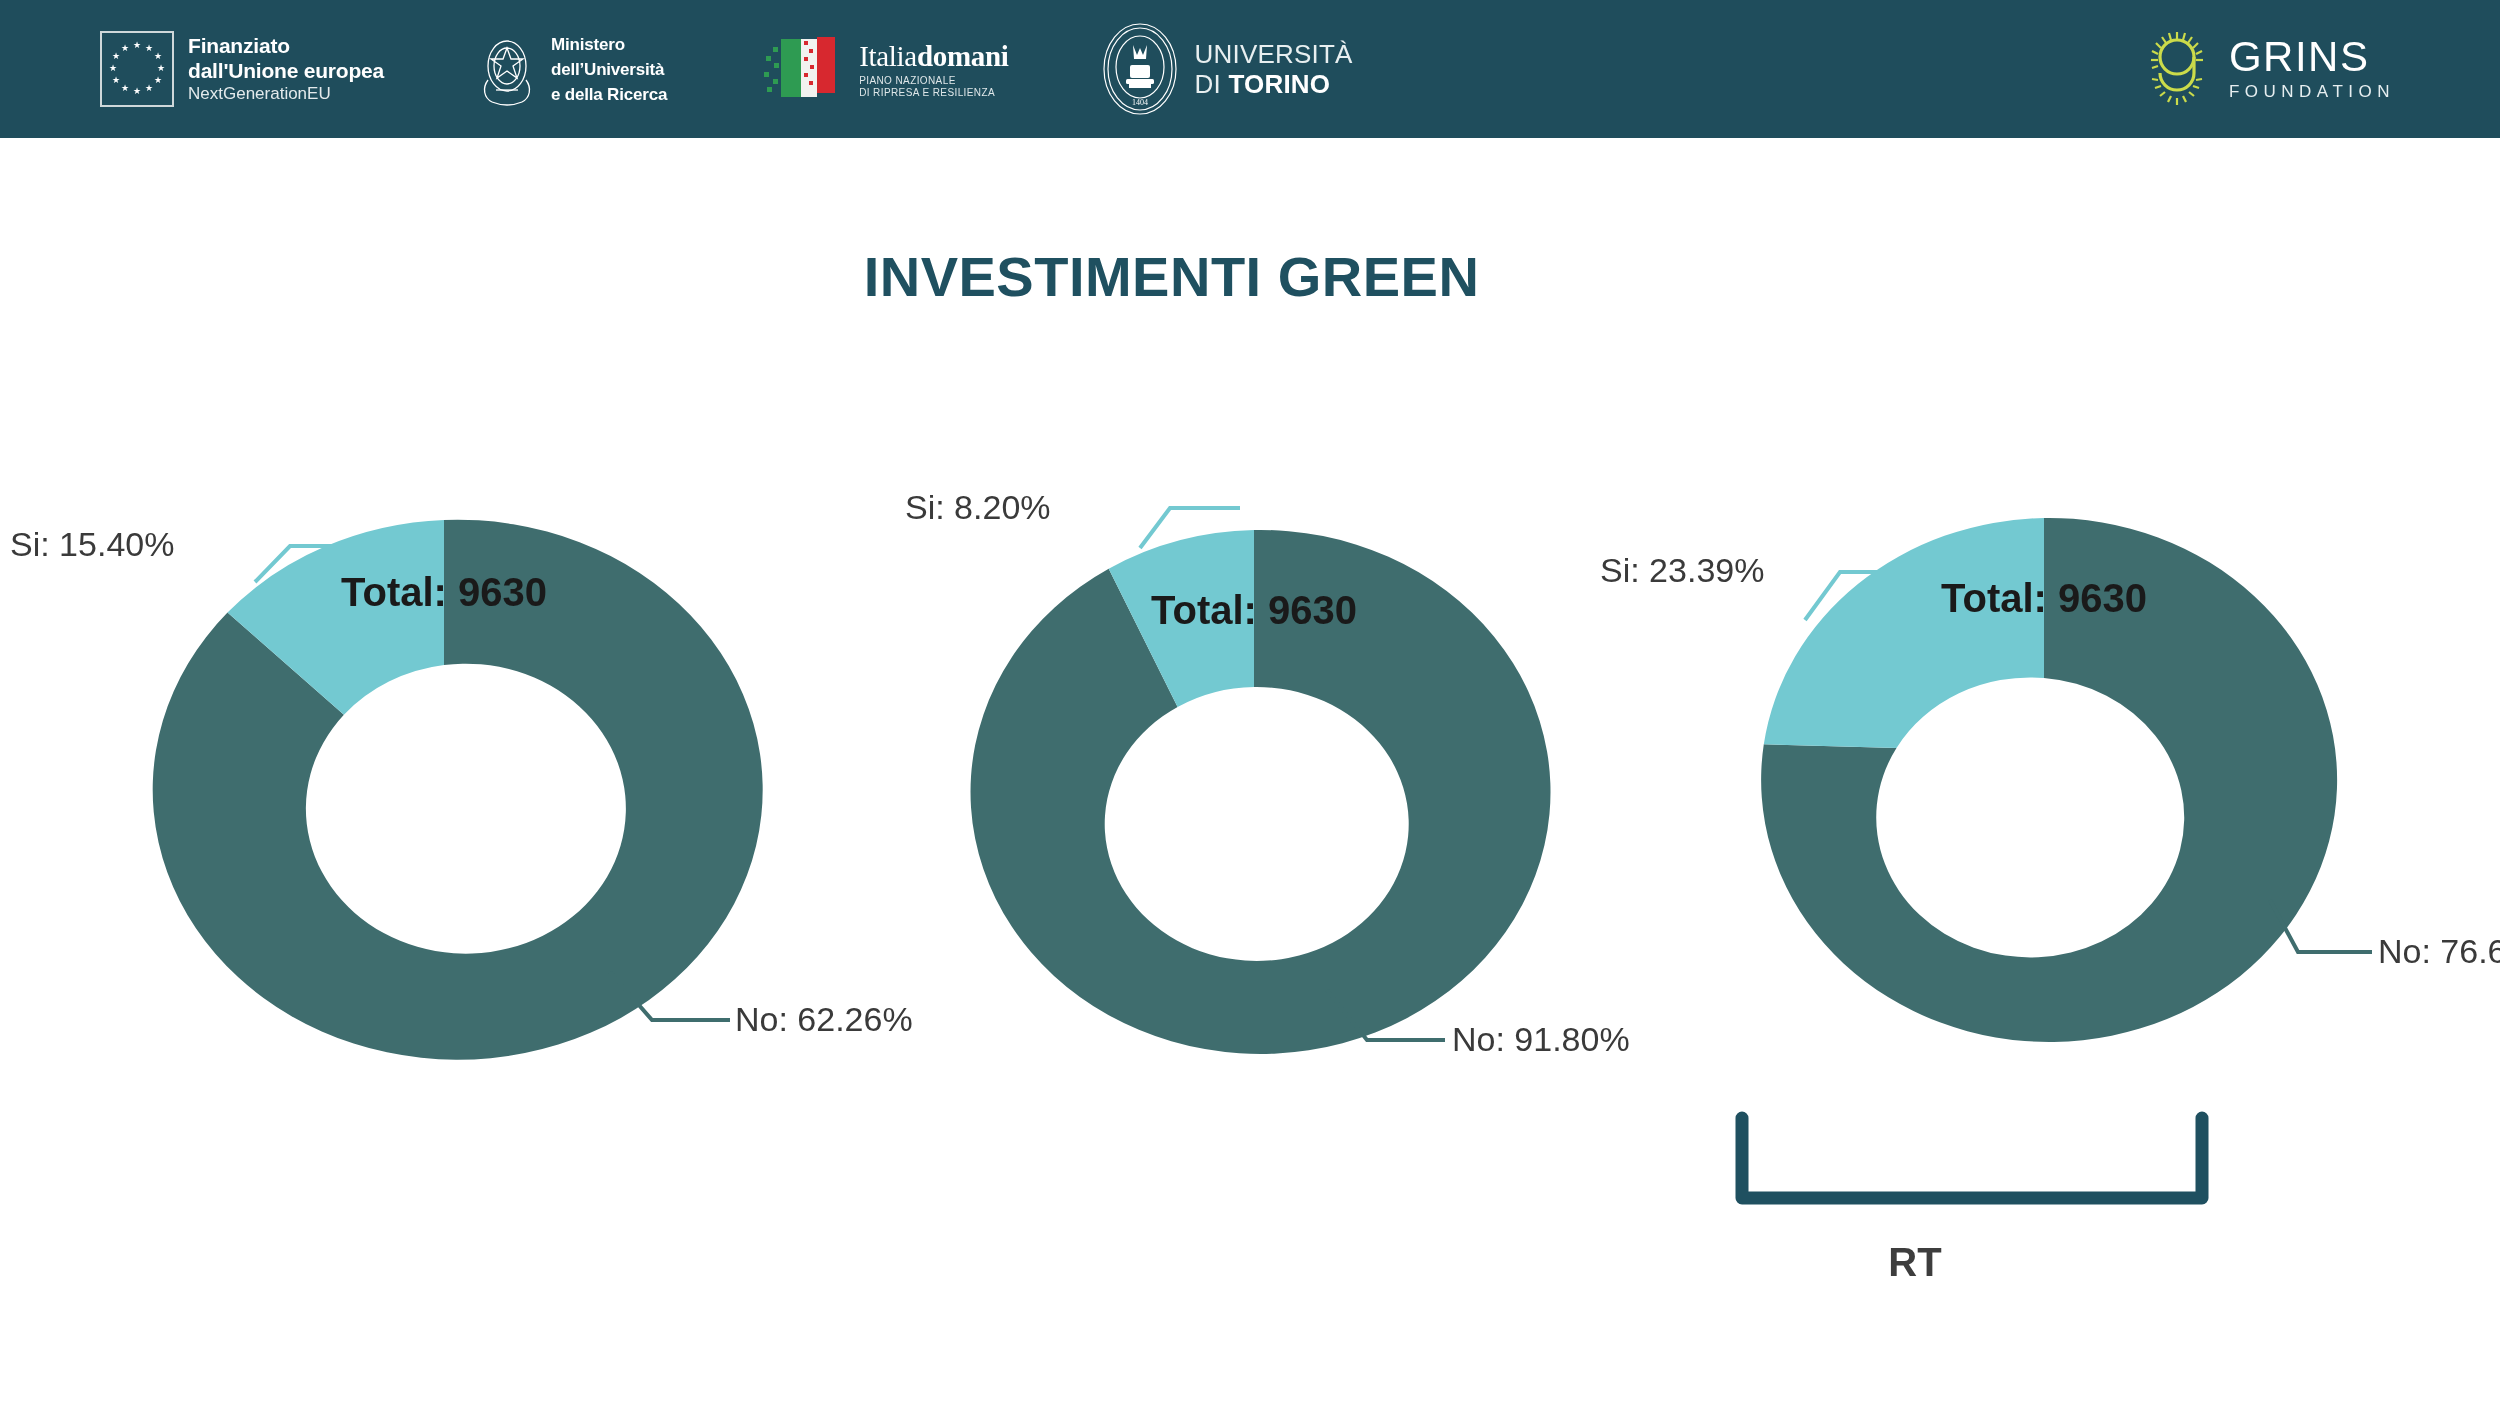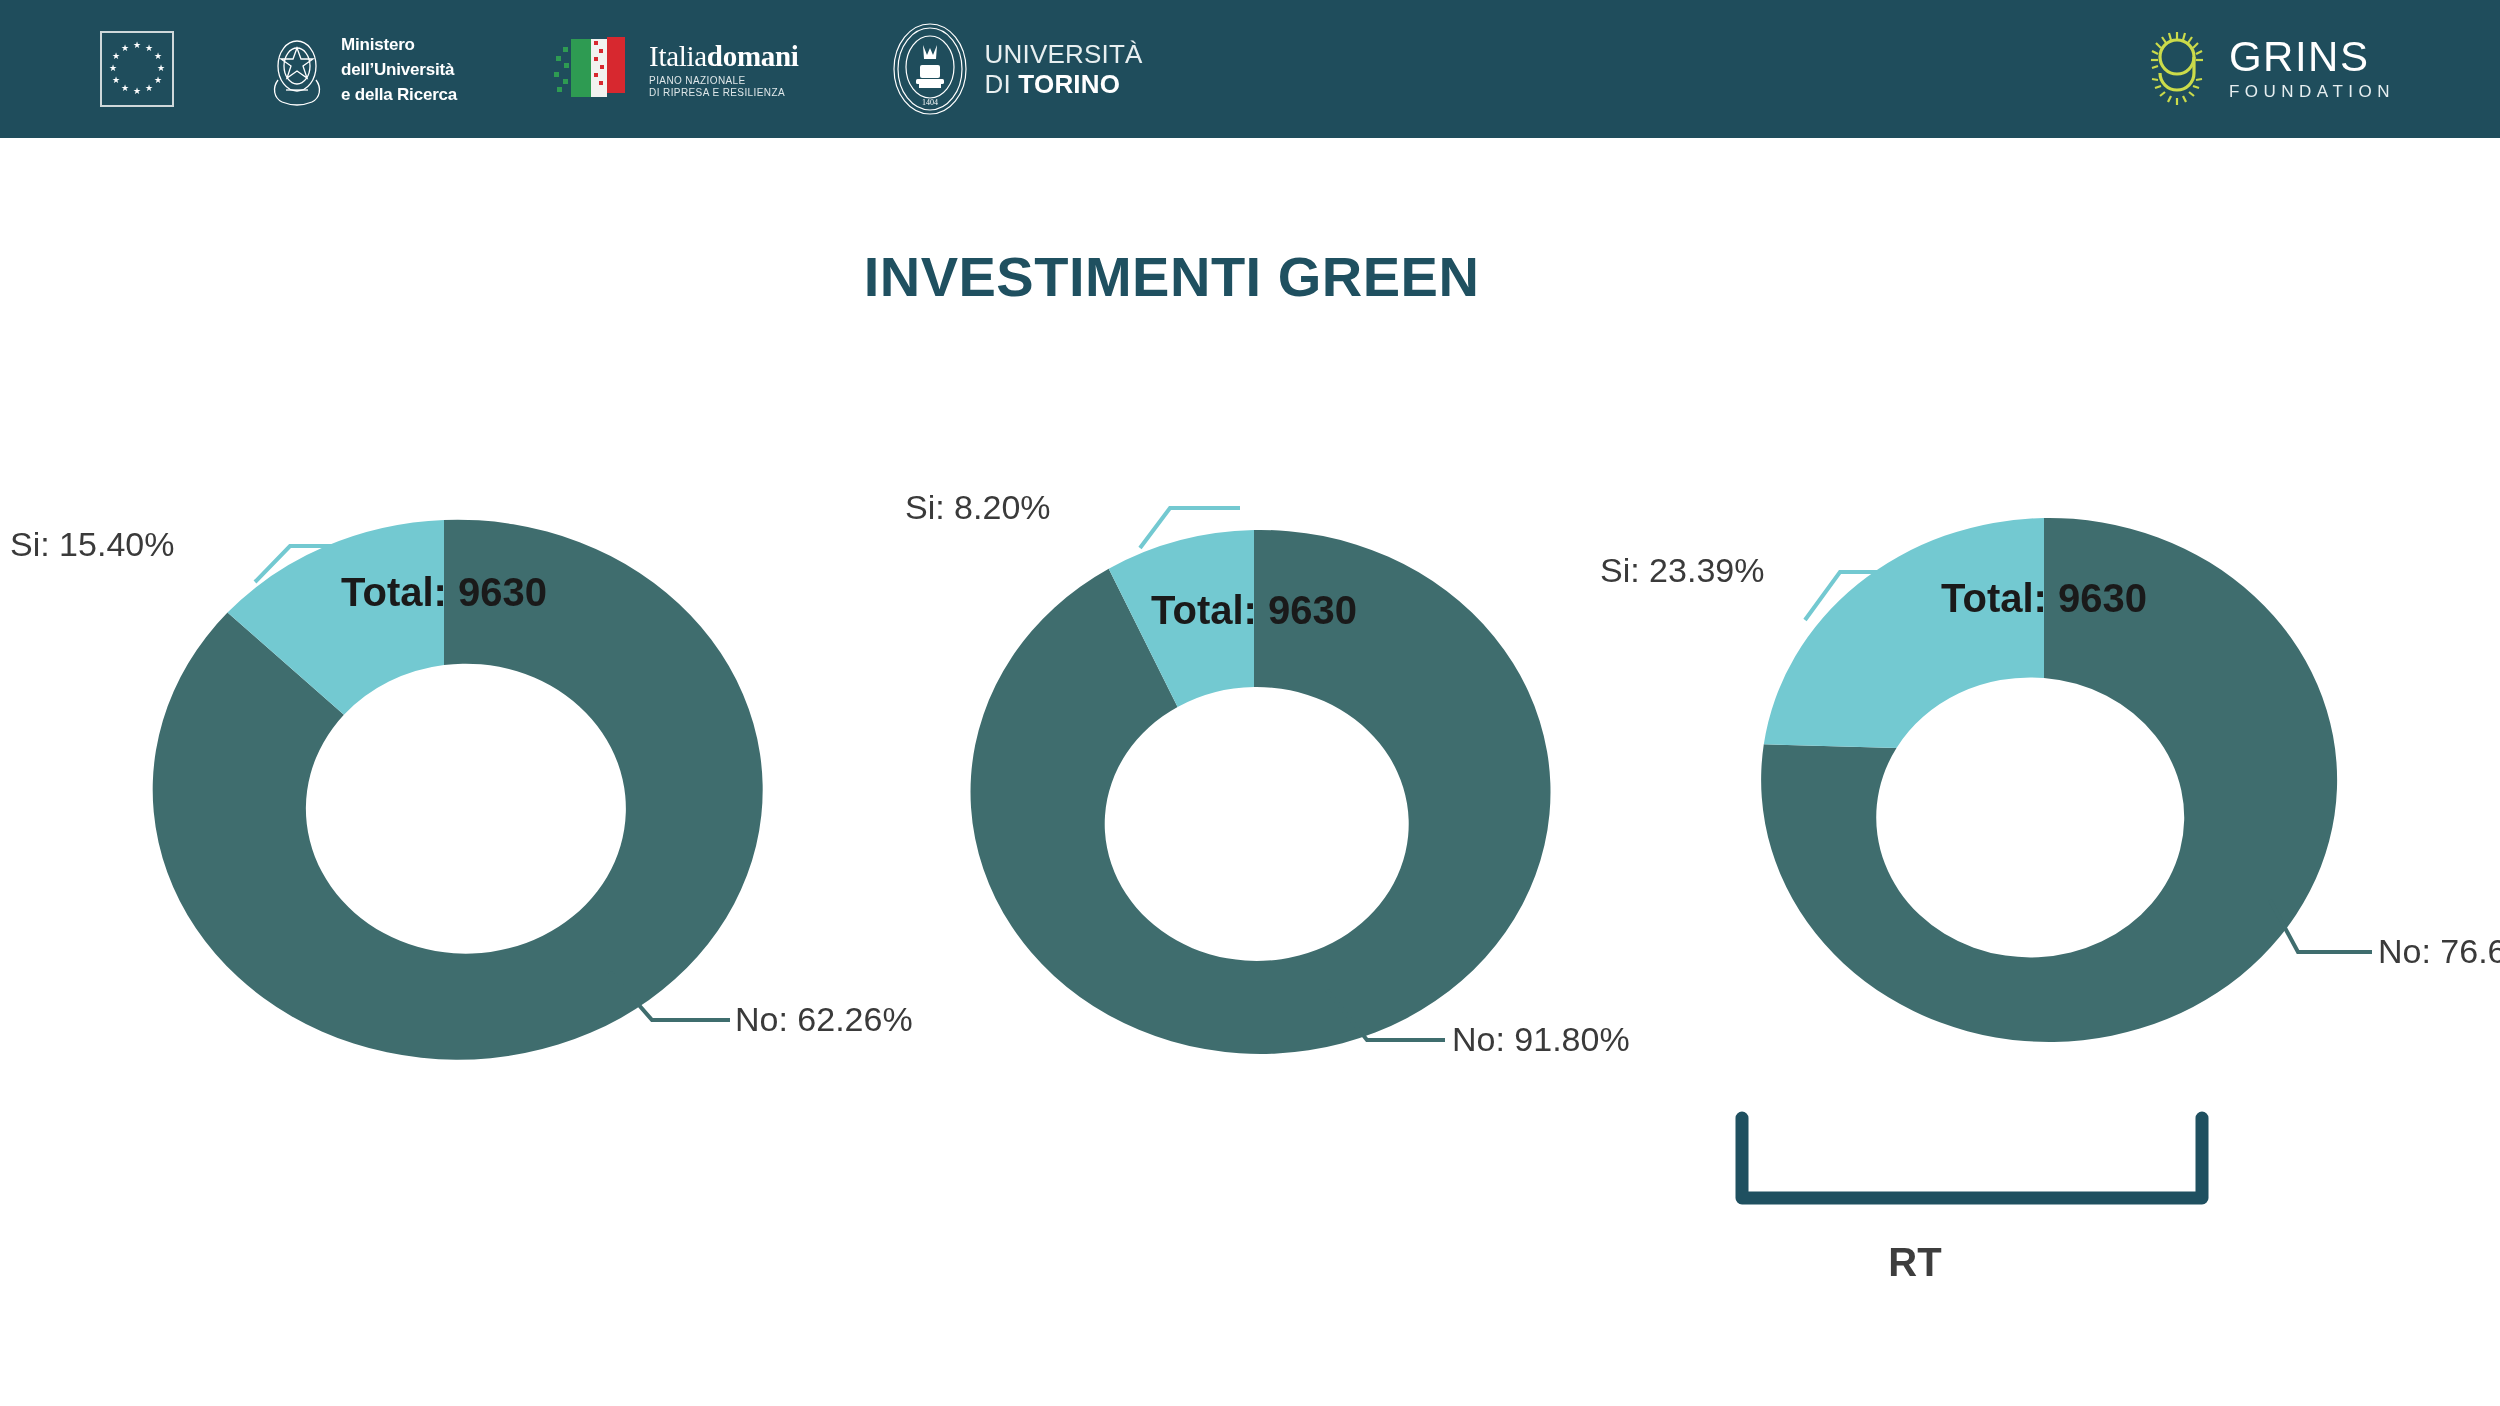--- a/index.html
+++ b/index.html
@@ -212,20 +212,25 @@
       <span class="eu-star" style="left:52px;  top:19px;">★</span>
       <span class="eu-star" style="left:55px;  top:31px;">★</span>
       <span class="eu-star" style="left:52px;  top:43px;">★</span>
       <span class="eu-star" style="left:43px;  top:51px;">★</span>
       <span class="eu-star" style="left:31px;  top:54px;">★</span>
       <span class="eu-star" style="left:19px;  top:51px;">★</span>
       <span class="eu-star" style="left:10px;  top:43px;">★</span>
       <span class="eu-star" style="left:7px;   top:31px;">★</span>
       <span class="eu-star" style="left:10px;  top:19px;">★</span>
       <span class="eu-star" style="left:19px;  top:11px;">★</span>
+    </div>
+    <div class="eu-text">
+      <div class="l1">Finanziato</div>
+      <div class="l2">dall'Unione europea</div>
+      <div class="l3">NextGenerationEU</div>
     </div>
   </div>
 
   <div class="logo-group logo-mur">
     <div class="mur-emblem">
       <svg width="62" height="74" viewBox="0 0 62 74">
         <g fill="none" stroke="#ffffff" stroke-width="1.3">
           <ellipse cx="31" cy="34" rx="19" ry="25"></ellipse>
           <ellipse cx="31" cy="34" rx="13" ry="18"></ellipse>
           <path d="M31 16 L35 27 L47 27 L37 34 L41 46 L31 39 L21 46 L25 34 L15 27 L27 27 Z"></path>

